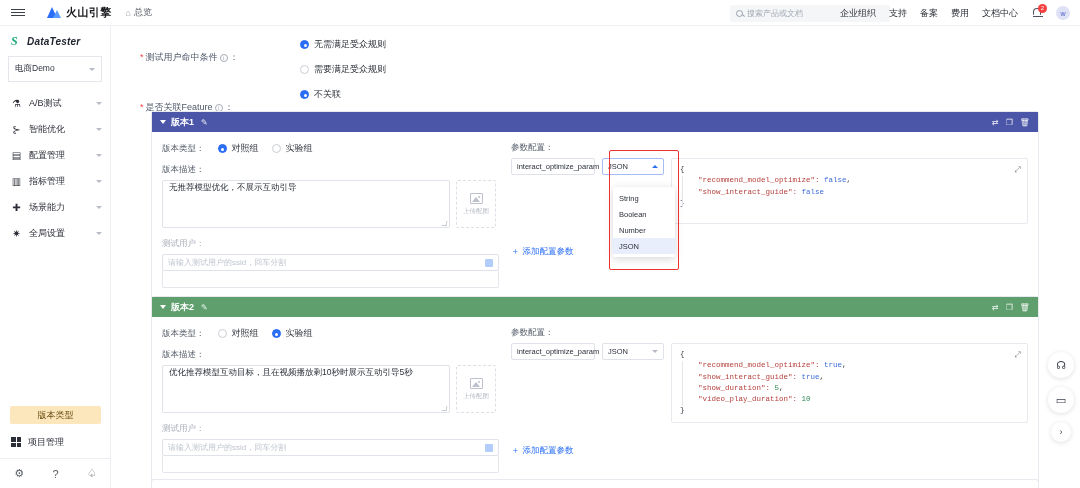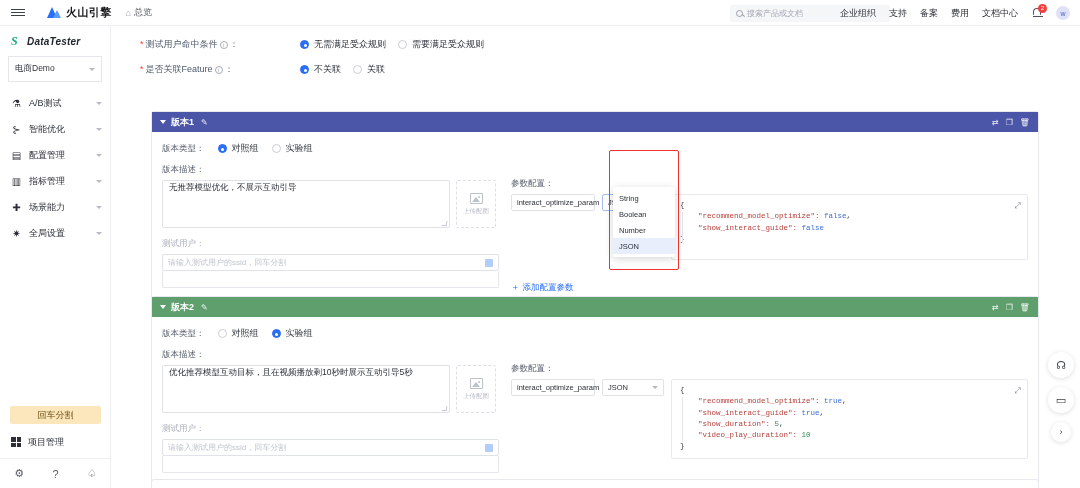--- a/index.html
+++ b/index.html
@@ -117,21 +117,21 @@
   }
   .page-title { margin: 14px 0 0 29px; font-size: 10.5px; font-weight: bold; color: #1b1f27; }
 
   .form-row { display: flex; align-items: center; margin-left: 29px; margin-top: 12px; }
   .form-label { font-size: 9px; color: #4e5969; width: 160px; }
   .req { color: #f53f3f; margin-right: 2px; }
   .info-ico {
     display: inline-block; width: 8px; height: 8px; border: 1px solid #a5abb6; border-radius: 50%;
     font-size: 6px; line-height: 7px; text-align: center; color: #a5abb6; margin: 0 2px;
   }
-  .radio-group { display: flex; align-items: center; gap: 12px; }
+  .radio-group { display: flex; align-items: center; gap: 12px; flex-direction: column; }
   .radio { display: flex; align-items: center; gap: 5px; cursor: pointer; }
   .dot { width: 9px; height: 9px; border-radius: 50%; border: 1px solid #c9cdd4; background: #fff; flex: none; position: relative; }
   .dot.on { border-color: #2a6ef5; background: #2a6ef5; }
   .dot.on:after { content: ""; position: absolute; left: 2.5px; top: 2.5px; width: 3px; height: 3px; background: #fff; border-radius: 50%; }
   .radio-label { font-size: 9px; color: #2b3038; }
 
   
   .ver-panel {
     position: absolute; left: 40px; width: 888px; border: 1px solid #e7e9ee; border-radius: 3px;
     background: #fff; overflow: visible;
@@ -142,21 +142,21 @@
   .ver-head.v1 { background: #4b56a8; }
   .ver-head.v2 { background: #5f9f6d; }
   .tri-dn { width: 0; height: 0; border-left: 3px solid transparent; border-right: 3px solid transparent; border-top: 4px solid #fff; margin-right: 5px; cursor: pointer; }
   .ver-title { font-size: 9px; font-weight: bold; }
   .pencil { margin-left: 7px; font-size: 8px; opacity: .85; cursor: pointer; }
   .head-actions { margin-left: auto; display: flex; gap: 7px; font-size: 8px; opacity: .9; }
   .head-actions div { cursor: pointer; }
 
   .ver-body { display: flex; }
   .ver-left { width: 355px; padding: 10px 0 12px 10px; }
-  .ver-right { flex: 1; padding: 10px 10px 12px 4px; position: relative; margin-top: 36px; }
+  .ver-right { flex: 1; padding: 10px 10px 12px 4px; position: relative; }
 
   .sub-label { font-size: 8.5px; color: #5a616e; margin-bottom: 4px; }
   .inline-row { display: flex; align-items: center; gap: 13px; margin-bottom: 9px; }
   .desc-wrap { display: flex; gap: 6px; align-items: flex-start; }
   .textarea {
     width: 288px; height: 48px; border: 1px solid #dfe2e8; border-radius: 2px; padding: 0 6px;
     font-size: 8.5px; color: #2b3038; position: relative; line-height: 1.45; background: #fff; cursor: text;
   }
   .resize-grip {
     position: absolute; right: 2px; bottom: 1px; width: 5px; height: 5px;
@@ -314,21 +314,21 @@
         <span class="nav-ico">✚</span>
         <span class="nav-label">场景能力</span>
         <span class="nav-caret"></span>
       </div>
       <div class="nav-item">
         <span class="nav-ico">✷</span>
         <span class="nav-label">全局设置</span>
         <span class="nav-caret"></span>
       </div>
     </div>
-    <div class="buy-btn">回车分割</div>
+    <div class="buy-btn">版本类型</div>
     <div class="proj-manage">
       <span class="grid-ico">
           <i></i>
           <i></i>
           <i></i>
           <i></i>
         </span>
       <span class="nav-label">项目管理</span>
     </div>
     <div class="sidebar-foot">

